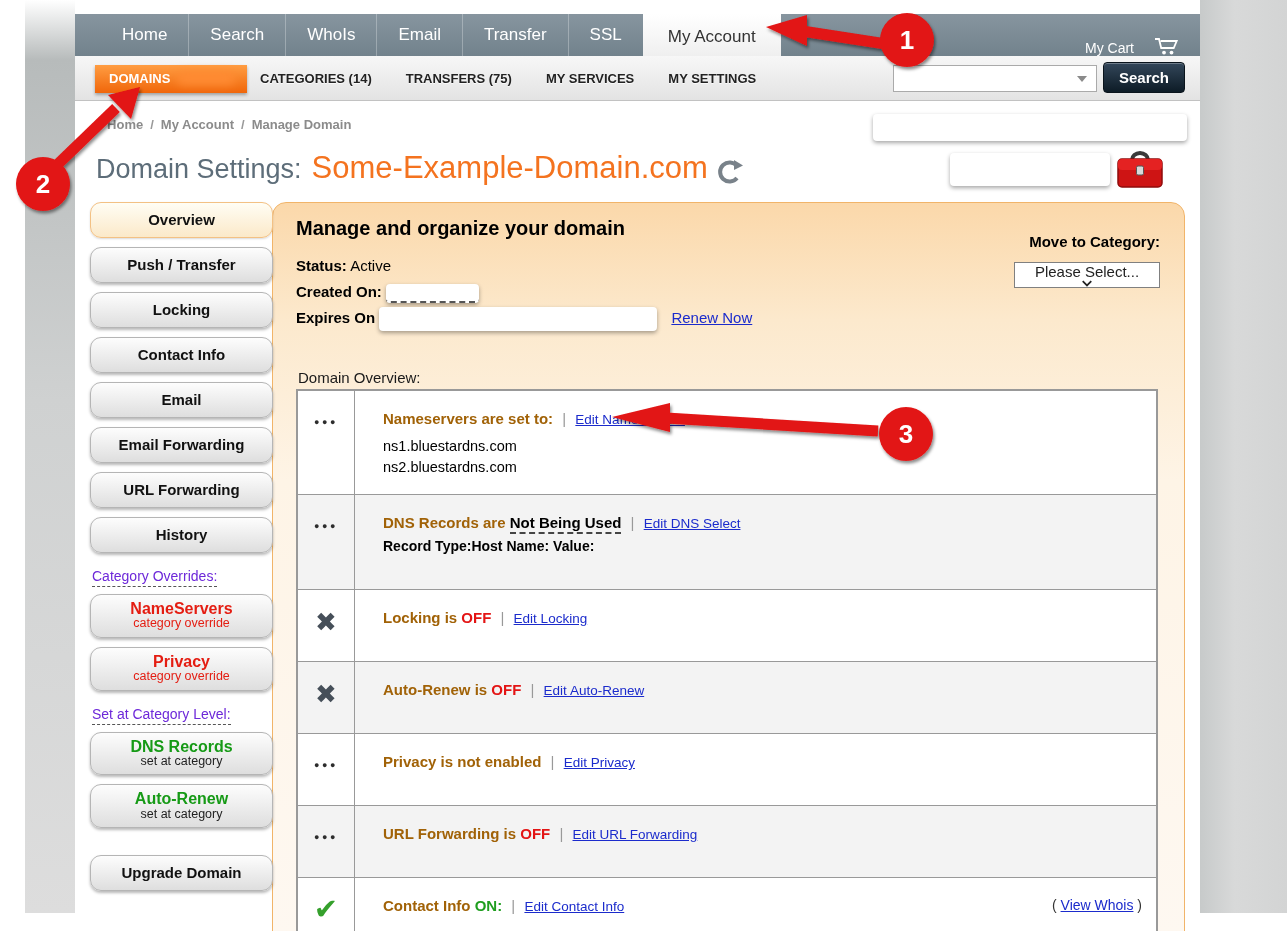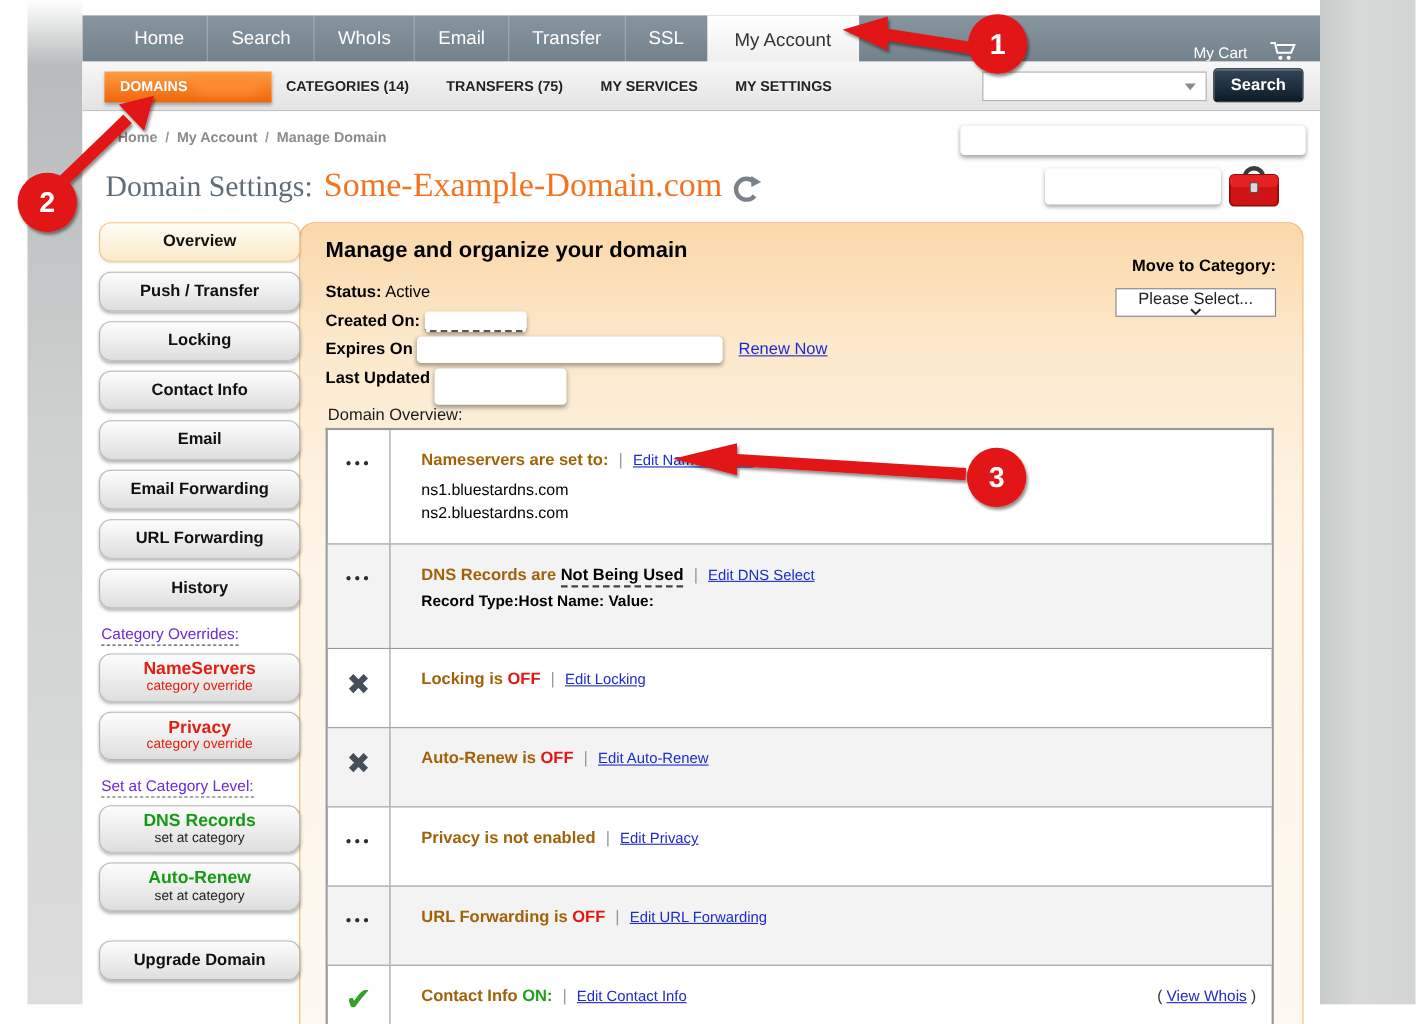--- a/index.html
+++ b/index.html
@@ -47,21 +47,21 @@
     font-weight:bold; font-size:15px; cursor:pointer; box-shadow:inset 0 1px 0 rgba(255,255,255,.3); }
 
   
   .breadcrumb { position:absolute; left:16px; top:112px; font-size:13px; font-weight:bold; color:#8b8b8b;
     display:flex; align-items:center; gap:7px; }
   .crumb { color:#8b8b8b; cursor:pointer; }
   .crumb-sep { color:#9a9a9a; }
   .home-glyph { color:#9a9a9a; font-size:15px; }
   .redact { background:#fff; border-radius:4px; box-shadow:0 2px 4px rgba(0,0,0,.35); }
   .redact-breadcrumb { position:absolute; left:798px; top:110px; width:314px; height:27px; }
-  .title-row { position:absolute; left:21px; top:146px; display:flex; align-items:baseline;font-family:Liberation Serif, serif; }
+  .title-row { position:absolute; left:21px; top:146px; display:flex; align-items:baseline; }
   .title-prefix { font-size:27px; color:#5d6d79; margin-right:10px; }
   .title-domain { font-size:31px; color:#f4731f; }
   .refresh-icon { margin-left:8px; align-self:center; margin-top:8px; }
   .redact-title { position:absolute; left:875px; top:149px; width:160px; height:33px; }
   .toolbox { position:absolute; left:1040px; top:142px; cursor:pointer; }
 
   
   .sidebar { position:absolute; left:15px; top:198px; width:183px; z-index:3; }
   .sb-btn { height:36px; line-height:34px; text-align:center; font-weight:bold; font-size:15px; color:#111;
     background:linear-gradient(180deg,#fdfdfd,#dedede); border:1px solid #b5b5b5; border-radius:11px;
@@ -232,21 +232,20 @@
     <div class="sb-btn upgrade">Upgrade Domain</div>
   </div>
 
   <div class="panel">
     <div class="panel-heading">Manage and organize your domain</div>
 
     <div class="status-block">
       <div><b>Status:</b> <span>Active</span></div>
       <div><b>Created On:</b> <span class="inline-redact r-created"></span></div>
       <div><b>Expires On</b> <span class="inline-redact r-expires"></span><a class="blue-link renew">Renew Now</a></div>
-      <div><b>Last Updated</b> <span class="inline-redact r-updated"></span></div>
     </div>
 
     <div class="move-cat">Move to Category:</div>
     <div class="cat-select">
       <span>Please Select...</span>
       <svg width="14" height="9" viewBox="0 0 14 9">
         <polyline points="1.5,1.5 7,7 12.5,1.5" fill="none" stroke="#222" stroke-width="2.2"></polyline>
       </svg>
     </div>
 

